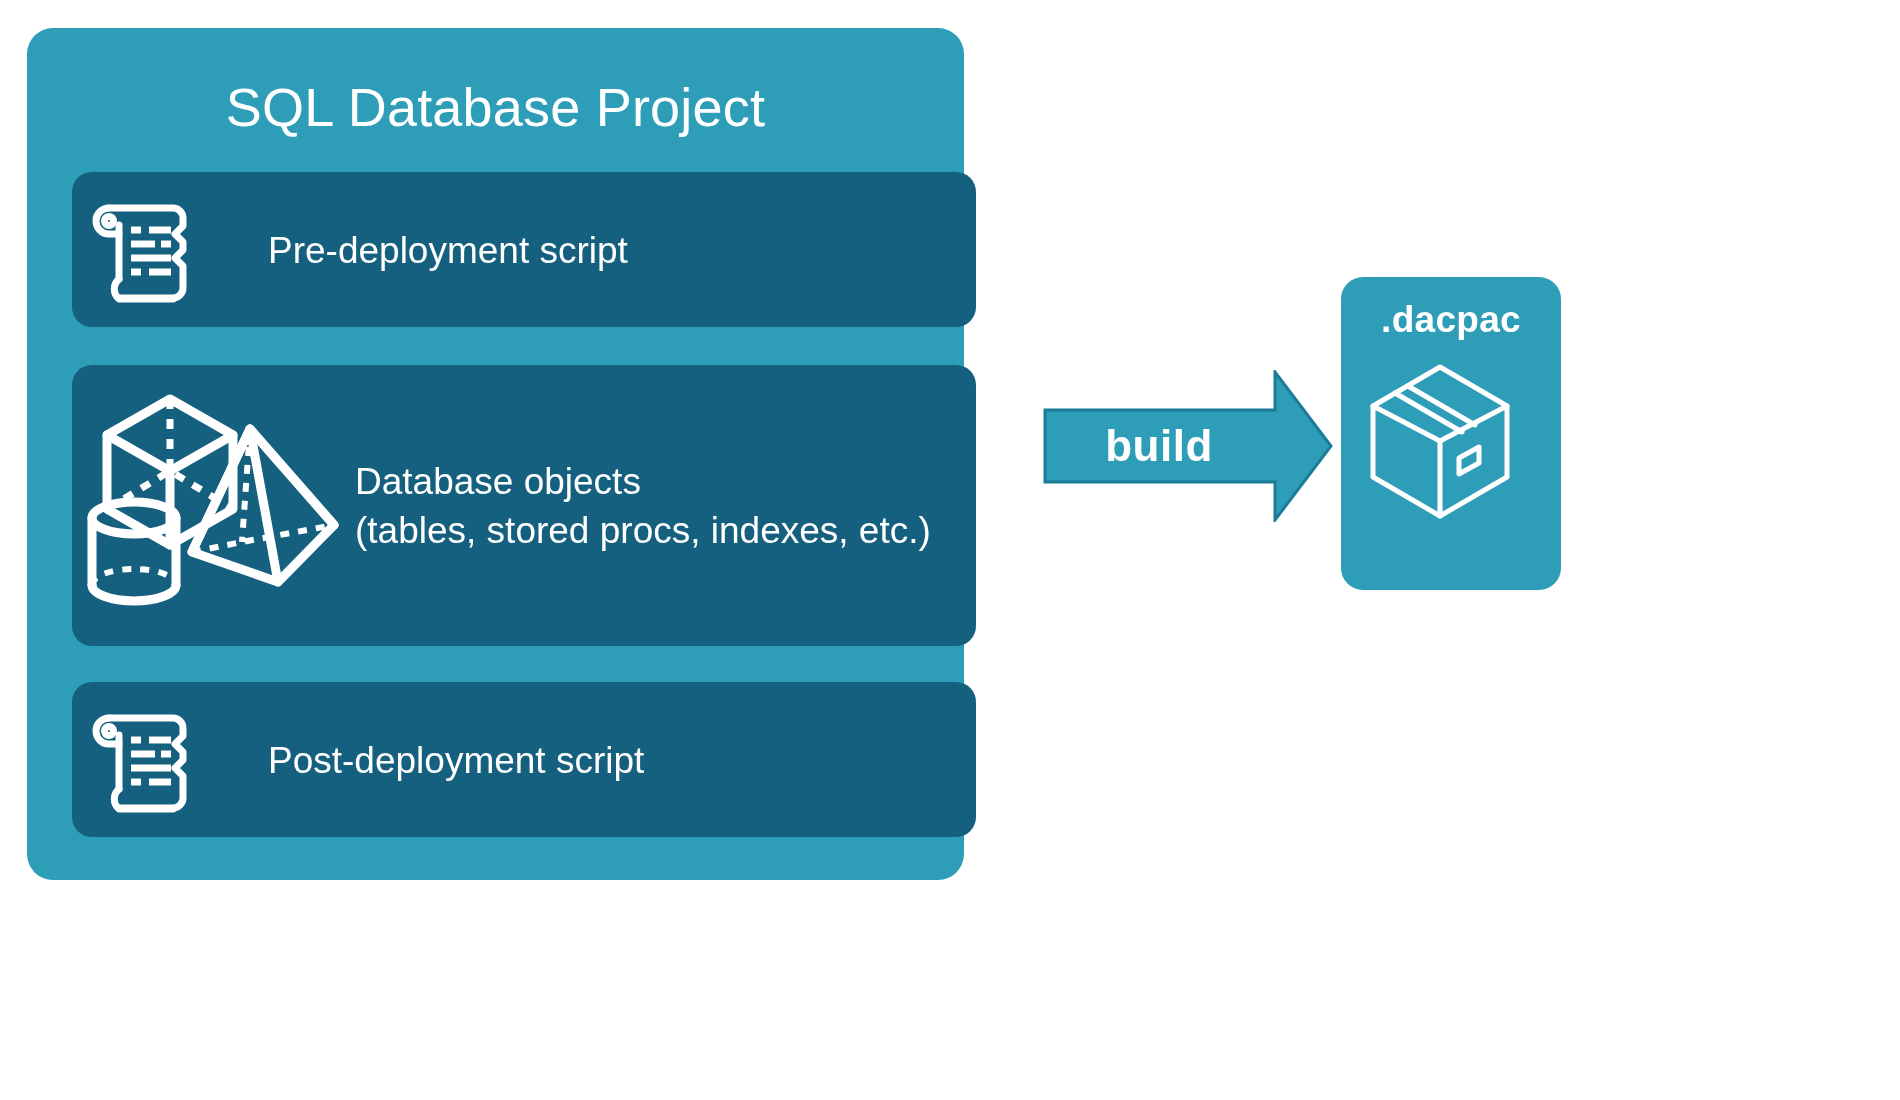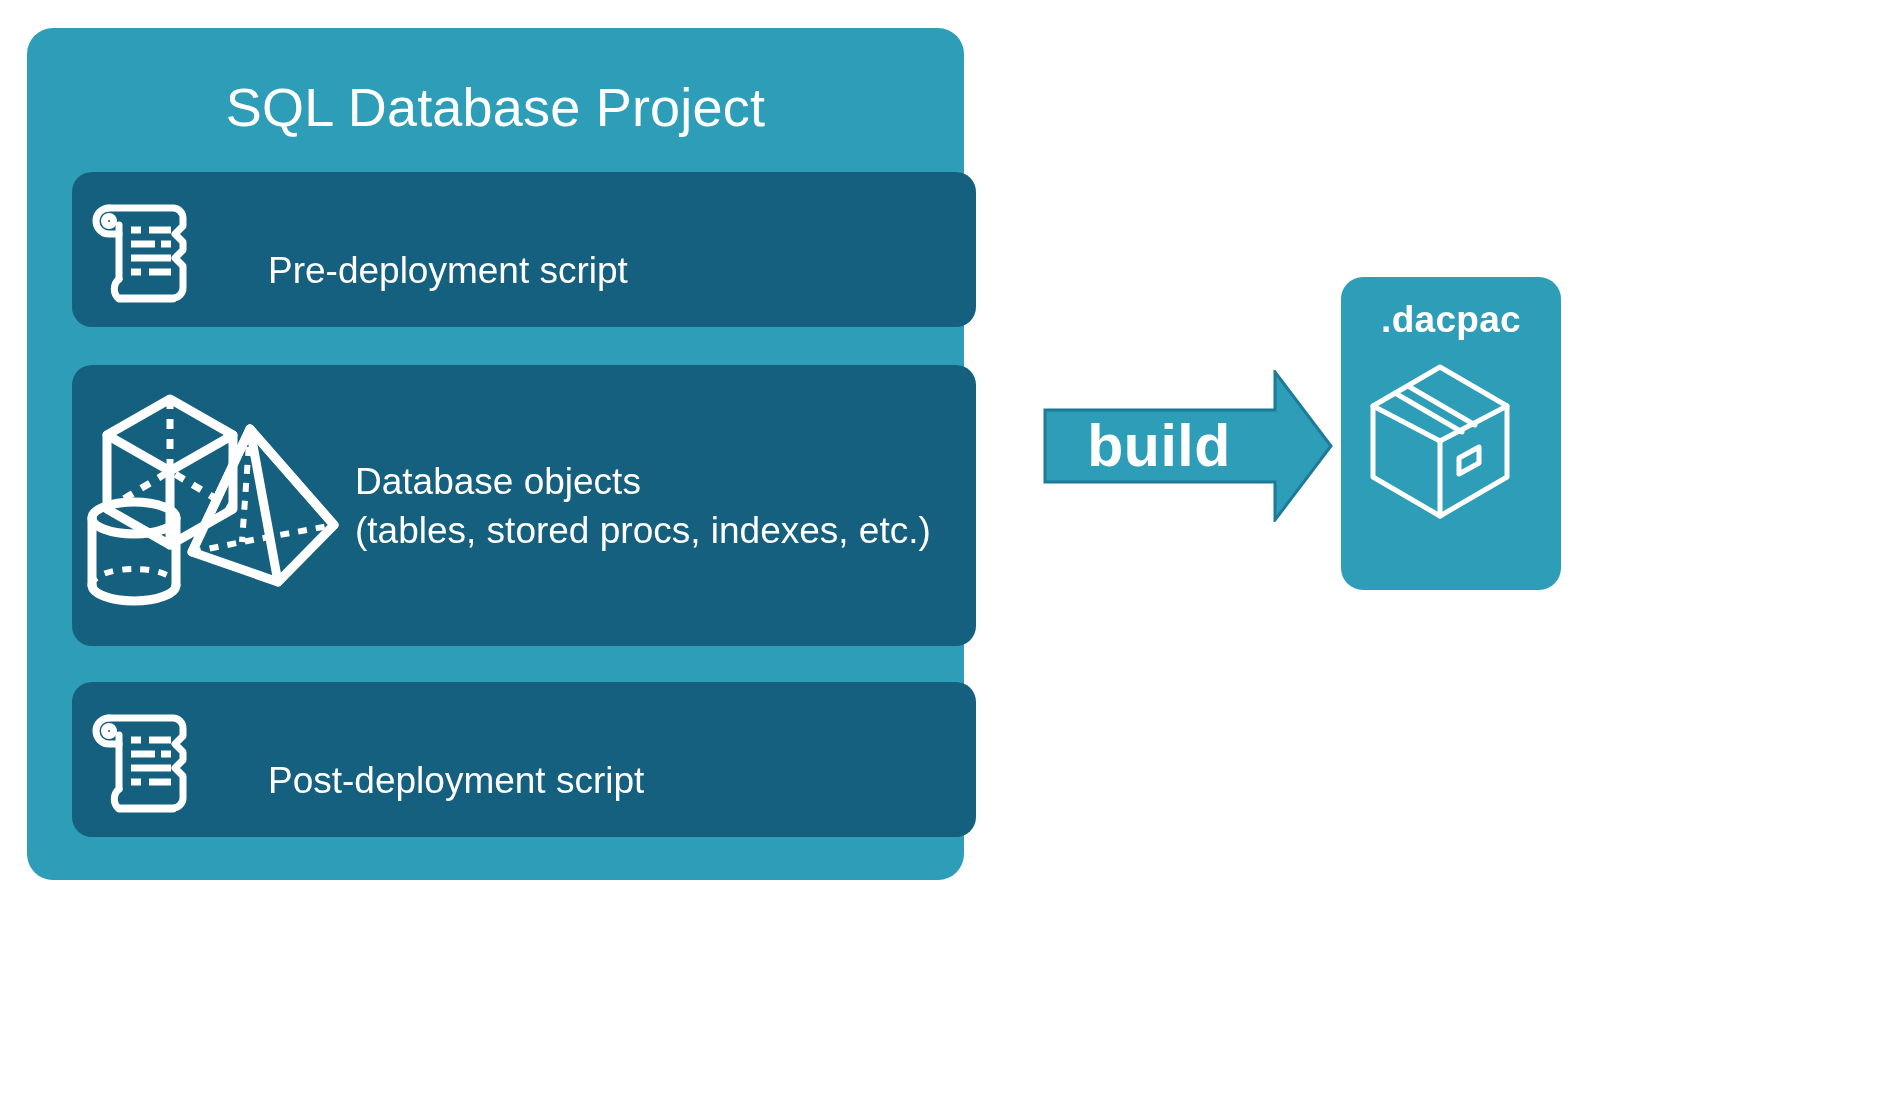--- a/index.html
+++ b/index.html
@@ -54,38 +54,38 @@
     position:absolute;
     color:#ffffff;
     font-size:37px;
     font-weight:400;
     line-height:1.32;
     white-space:pre-line;
   }
 
   
   .icon-scroll{ left:17px; top:22px; width:110px; height:110px; }
-  .label-script{ left:196px; top:55px;margin-top:20px; }
+  .label-script{ left:196px; top:55px; }
 
   .icon-shapes{ left:10px; top:12px; width:260px; height:245px; }
   .label-objects{ left:283px; top:93px; }
 
   
   .build-arrow{
     position:absolute;
     left:1043px; top:370px;
     width:290px; height:152px;
   }
   .build-label{
     position:absolute;
     left:1043px; top:370px;
     width:232px; height:152px;
     display:flex; align-items:center; justify-content:center;
     color:#ffffff;
-    font-size:59px;
+    font-size:44px;
     font-weight:bold;
     letter-spacing:0.5px;
     pointer-events:none;
   }
 
   
   .dacpac-card{
     position:absolute;
     left:1341px; top:277px;
     width:220px; height:313px;

